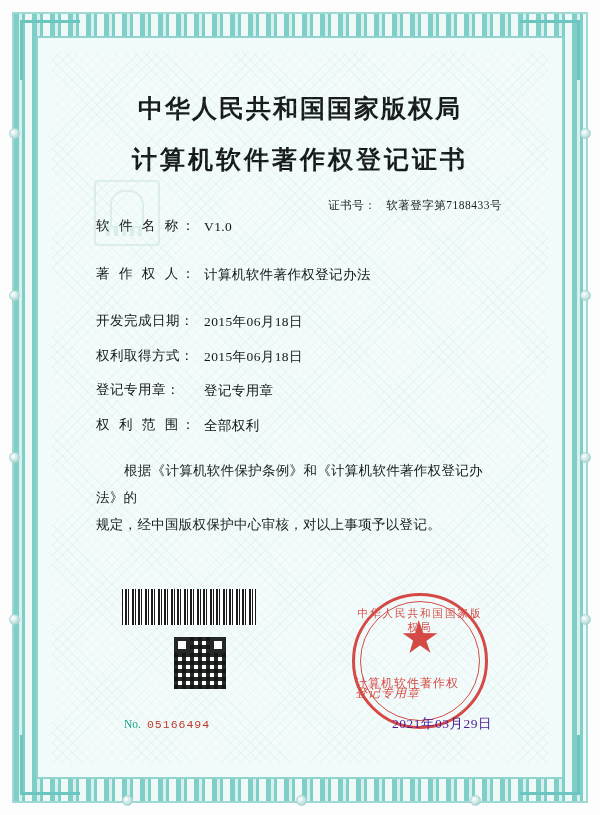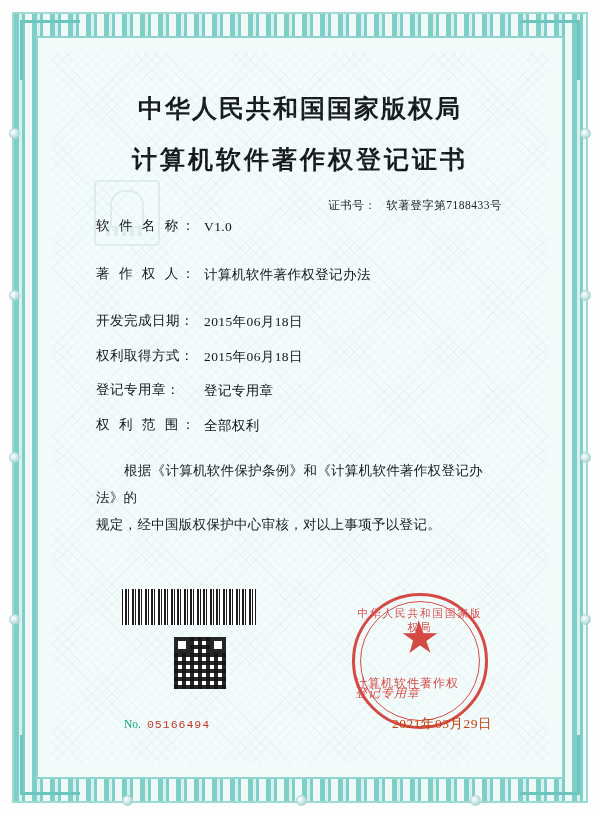--- a/index.html
+++ b/index.html
@@ -257,21 +257,21 @@
     letter-spacing: 0;
     margin-right: 6px;
     margin-top: 40px;
   }
 
   .issue-date {
     position: absolute;
     right: 56px;
     bottom: 12px;
     font-size: 13.5px;
-    color: #c2410c;
+    color: #4c1d95;
     letter-spacing: 0.5px;
     text-align: right;
   }
 
   
   .seal {
     position: absolute;
     right: 60px;
     top: 8px;
     width: 130px;

